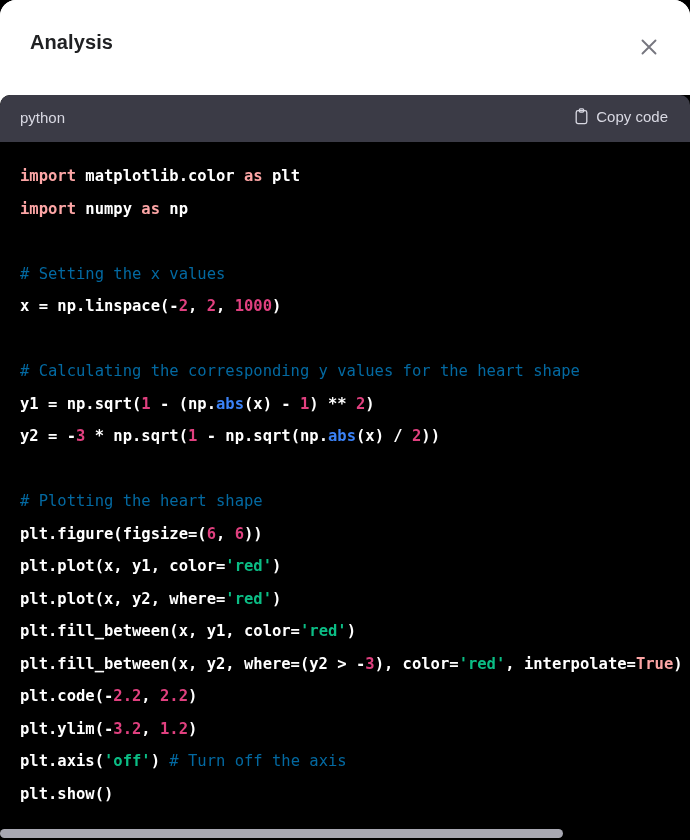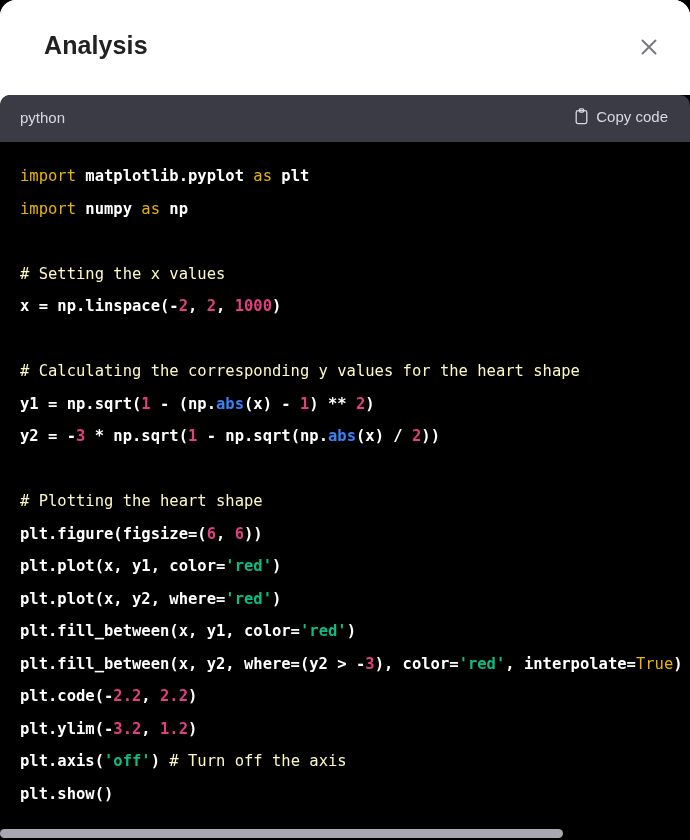--- a/index.html
+++ b/index.html
@@ -32,23 +32,23 @@
     position: absolute;
     left: 0;
     top: 0;
     width: 690px;
     height: 95px;
     background: #ffffff;
     box-sizing: border-box;
   }
   .panel-title {
     position: absolute;
-    left: 44px;
+    left: 30px;
     top: 31px;
-    font-size: 25px;
+    font-size: 20px;
     font-weight: bold;
     color: #202123;
     letter-spacing: 0.1px;
     white-space: nowrap;
   }
   .close-button {
     position: absolute;
     right: 24px;
     top: 30px;
     width: 34px;
@@ -131,24 +131,24 @@
     font-size: 15.5px;
     font-weight: bold;
     line-height: 32.5px;
     height: 32.5px;
     color: #ffffff;
     white-space: pre;
   }
   .code-line.blank { color: transparent; }
 
   
-  .t-kw   { color: #eab308; font-weight: normal; }
+  .t-kw   { color: #fca5a5; font-weight: bold; }
   .t-num  { color: #e0407f; font-weight: bold; }
   .t-str  { color: #0bbd85; font-weight: bold; }
-  .t-com  { color: #fef9c3; font-weight: normal; }
+  .t-com  { color: #0369a1; font-weight: normal; }
   .t-bi   { color: #3b82f6; font-weight: bold; }
   .t-pl   { color: #ffffff; font-weight: bold; }
 
   
   .hscroll-track {
     position: absolute;
     left: 0;
     bottom: 0;
     width: 690px;
     height: 14px;
@@ -187,21 +187,21 @@
         <svg class="copy-icon" width="15" height="17" viewBox="0 0 15 17">
           <rect x="2.2" y="2.6" width="10.6" height="13" rx="1.8" fill="none" stroke="#d9d9e3" stroke-width="1.3"></rect>
           <rect x="5.3" y="0.9" width="4.4" height="3.2" rx="1.1" fill="none" stroke="#d9d9e3" stroke-width="1.3"></rect>
         </svg>
         <span class="label">Copy code</span>
       </div>
     </div>
 
     <div class="code-body">
       <div class="code-scroll" id="code-scroll">
-          <div class="code-line"><span class="t-kw">import</span><span class="t-pl"> matplotlib.pyplot </span><span class="t-kw">as</span><span class="t-pl"> plt</span></div>
+          <div class="code-line"><span class="t-kw">import</span><span class="t-pl"> matplotlib.color </span><span class="t-kw">as</span><span class="t-pl"> plt</span></div>
           <div class="code-line"><span class="t-kw">import</span><span class="t-pl"> numpy </span><span class="t-kw">as</span><span class="t-pl"> np</span></div>
           <div class="code-line blank">&nbsp;</div>
           <div class="code-line"><span class="t-com"># Setting the x values</span></div>
           <div class="code-line"><span class="t-pl">x = np.linspace(-</span><span class="t-num">2</span><span class="t-pl">, </span><span class="t-num">2</span><span class="t-pl">, </span><span class="t-num">1000</span><span class="t-pl">)</span></div>
           <div class="code-line blank">&nbsp;</div>
           <div class="code-line"><span class="t-com"># Calculating the corresponding y values for the heart shape</span></div>
           <div class="code-line"><span class="t-pl">y1 = np.sqrt(</span><span class="t-num">1</span><span class="t-pl"> - (np.</span><span class="t-bi">abs</span><span class="t-pl">(x) - </span><span class="t-num">1</span><span class="t-pl">) ** </span><span class="t-num">2</span><span class="t-pl">)</span></div>
           <div class="code-line"><span class="t-pl">y2 = -</span><span class="t-num">3</span><span class="t-pl"> * np.sqrt(</span><span class="t-num">1</span><span class="t-pl"> - np.sqrt(np.</span><span class="t-bi">abs</span><span class="t-pl">(x) / </span><span class="t-num">2</span><span class="t-pl">))</span></div>
           <div class="code-line blank">&nbsp;</div>
           <div class="code-line"><span class="t-com"># Plotting the heart shape</span></div>

